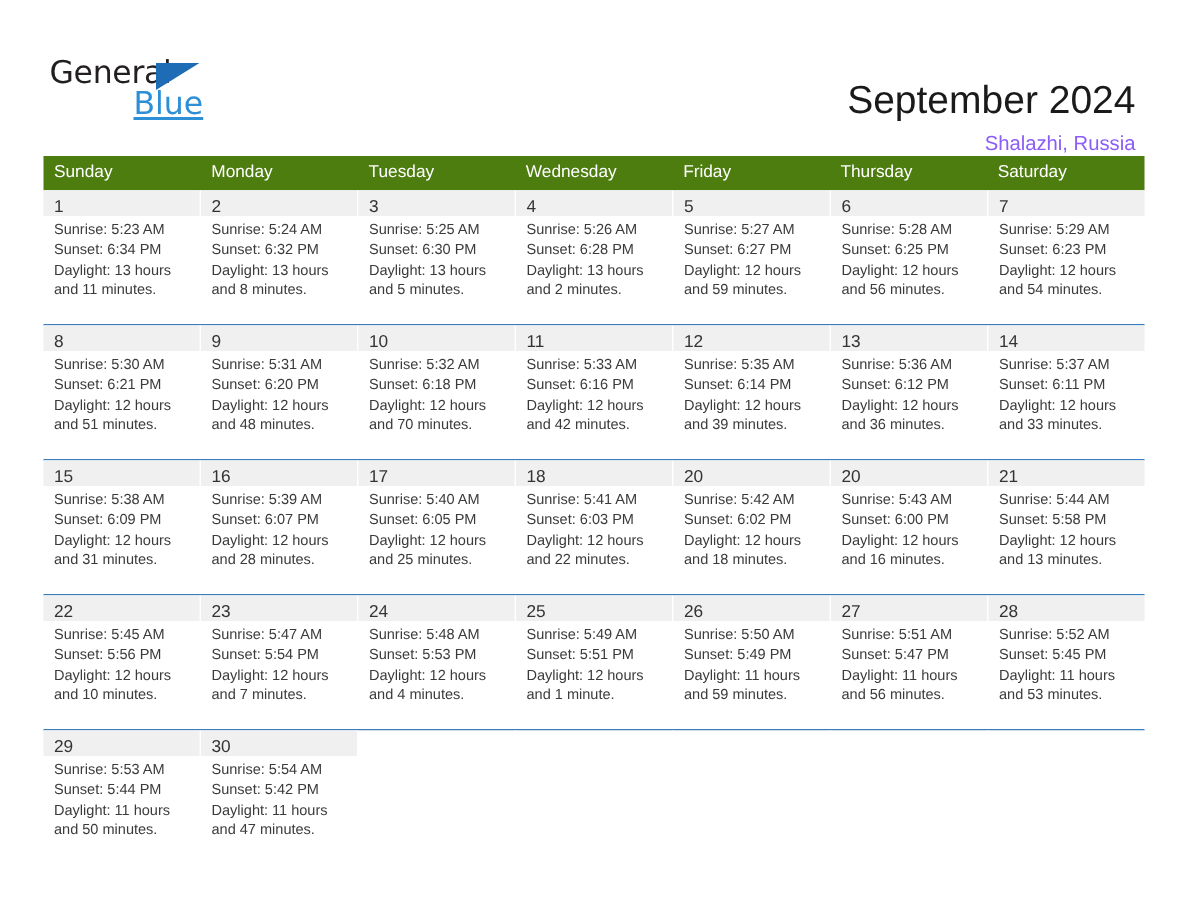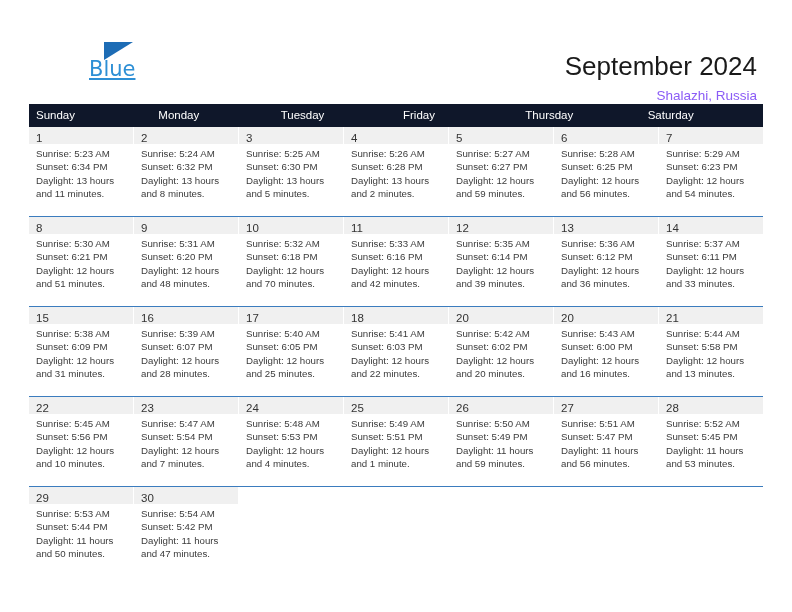--- a/index.html
+++ b/index.html
@@ -73,21 +73,21 @@
 
   
   .calendar {
     position: absolute;
     left: 29px; top: 104px;
     width: 734px;
   }
   .weekday-row {
     display: flex;
     width: 100%;
-    background: #0f172a;
+    background: #4d7c0f;
   }
   .weekday {
     flex: 1 1 0;
     min-width: 0;
     color: #ffffff;
     font-size: 11.5px;
     line-height: 14px;
     padding: 4px 0 5px 7px;
     white-space: nowrap;
   }
@@ -132,36 +132,38 @@
   .empty { background: #ffffff; }
 </style>
 </head>
 <body>
 
 <div id="page">
 
   <div class="masthead">
 
     <div class="logo">
+      <span class="logo-general">General</span>
       <span class="logo-tri"></span>
       <span class="logo-blue">Blue</span>
     </div>
 
     <div class="title-block">
       <div class="cal-title">September 2024</div>
       <div class="cal-sub">Shalazhi, Russia</div>
     </div>
 
   </div>
 
   <div class="calendar">
     <div class="weekday-row" id="weekday-row">
         <div class="weekday">Sunday</div>
         <div class="weekday">Monday</div>
         <div class="weekday">Tuesday</div>
+        <div class="weekday">Wednesday</div>
         <div class="weekday">Friday</div>
         <div class="weekday">Thursday</div>
         <div class="weekday">Saturday</div>
       </div>
     <div id="weeks-container">
         <div class="week-row first">
           <div class="day-cell filled">
             <div class="daynum-bar"><span class="daynum">1</span></div>
             <div class="day-body">
               <div class="day-line">Sunrise: 5:23 AM</div>
@@ -326,21 +328,21 @@
               <div class="day-line">Daylight: 12 hours</div>
               <div class="day-line">and 22 minutes.</div>
             </div>
           </div>
           <div class="day-cell filled">
             <div class="daynum-bar"><span class="daynum">20</span></div>
             <div class="day-body">
               <div class="day-line">Sunrise: 5:42 AM</div>
               <div class="day-line">Sunset: 6:02 PM</div>
               <div class="day-line">Daylight: 12 hours</div>
-              <div class="day-line">and 20 minutes.</div>
+              <div class="day-line">and 18 minutes.</div>
             </div>
           </div>
           <div class="day-cell filled">
             <div class="daynum-bar"><span class="daynum">20</span></div>
             <div class="day-body">
               <div class="day-line">Sunrise: 5:43 AM</div>
               <div class="day-line">Sunset: 6:00 PM</div>
               <div class="day-line">Daylight: 12 hours</div>
               <div class="day-line">and 16 minutes.</div>
             </div>

